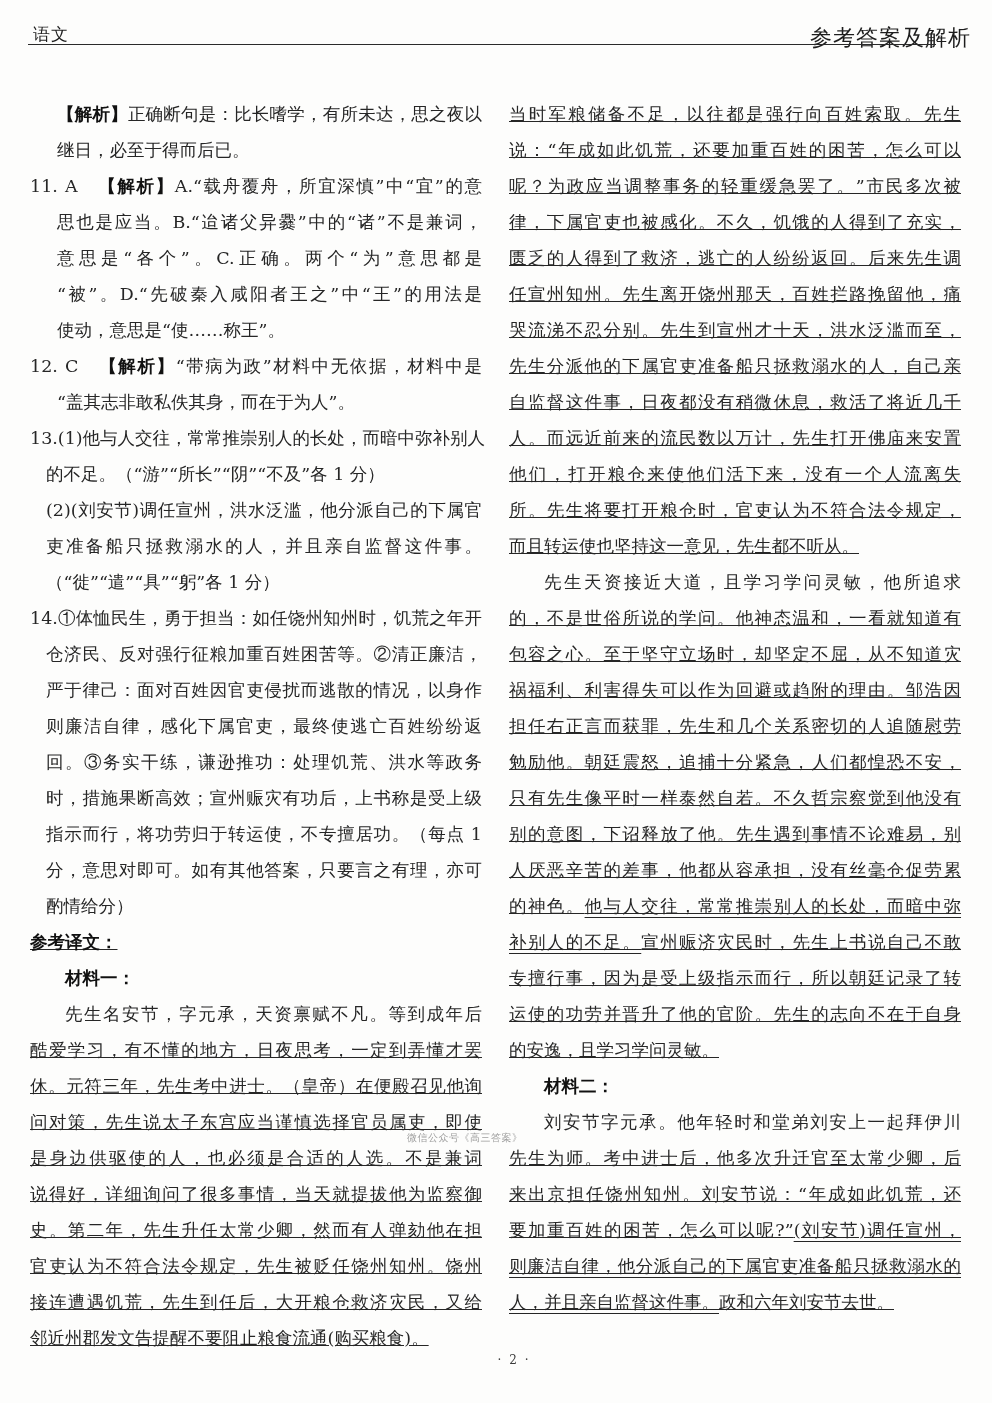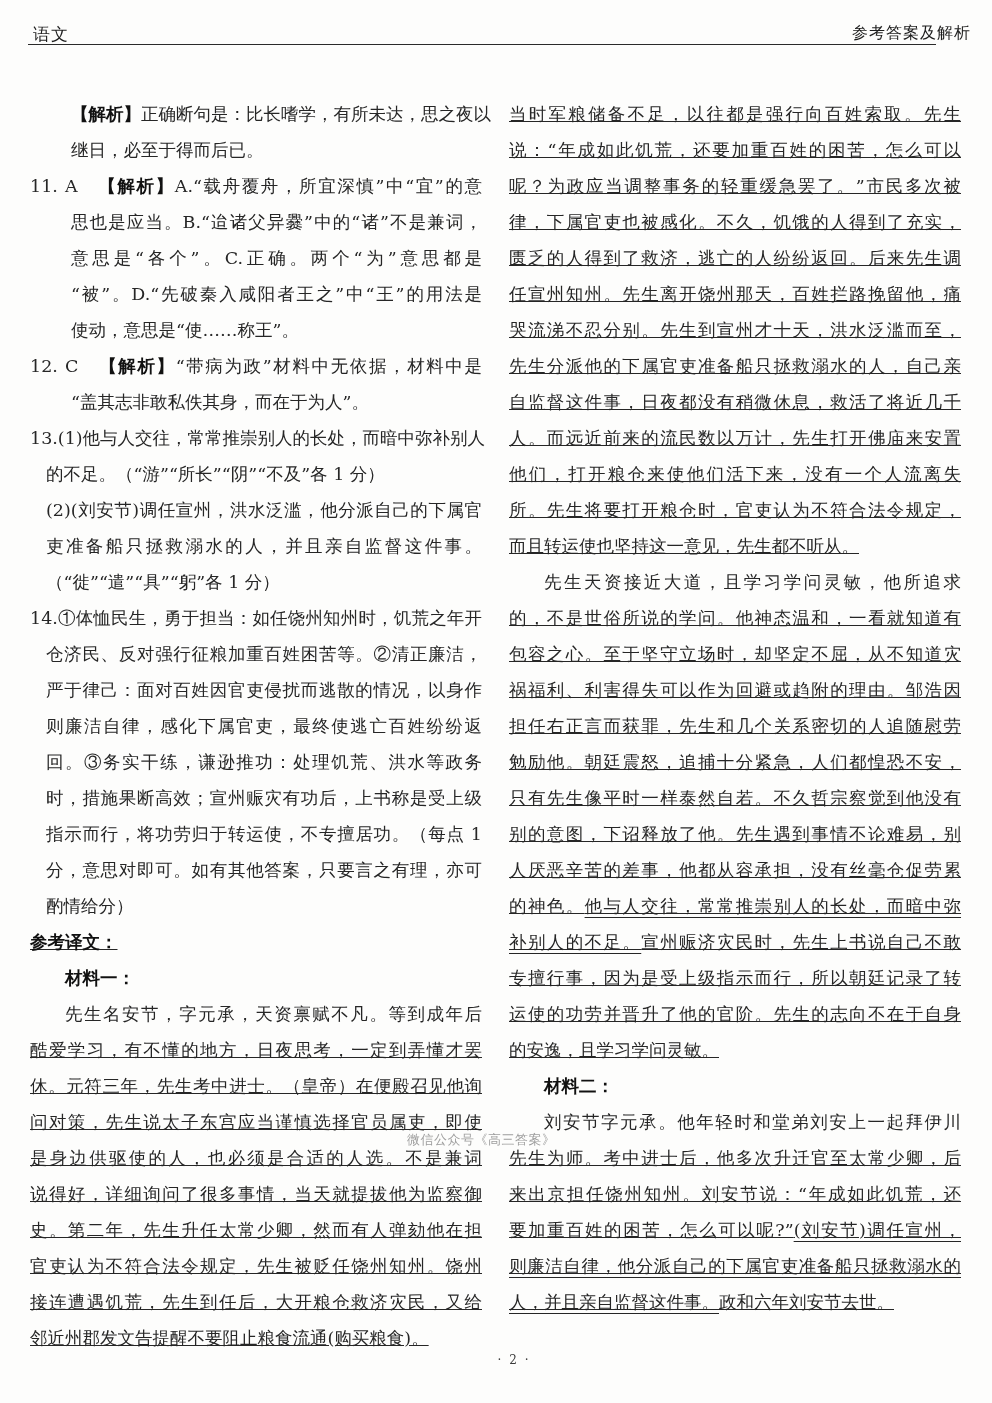--- a/index.html
+++ b/index.html
@@ -5,39 +5,39 @@
   html,body{margin:0;padding:0;background:#ffffff;}
   .page{
     position:relative;width:992px;height:1403px;margin:0 auto;
     background:#fdfdfc;color:#242424;
     font-family:"DejaVu Serif","Liberation Serif",serif;
     overflow:hidden;
     padding-left:36px;
   }
   
   .hdr-subject{position:absolute;left:33px;top:23px;font-size:17px;letter-spacing:1px;color:#1d1d1d;}
-  .hdr-title{position:absolute;right:57px;top:23px;font-size:16px;letter-spacing:1px;color:#1d1d1d;margin-left:32px;}
+  .hdr-title{position:absolute;right:57px;top:23px;font-size:22px;letter-spacing:1px;color:#1d1d1d;margin-left:32px;}
   .hdr-rule{position:absolute;left:28px;top:44px;width:908px;height:0;border-bottom:1.6px solid #2a2a2a;}
   
   .col{position:absolute;top:96px;width:452px;font-size:17.5px;line-height:36px;color:#262626;}
   .col-left{left:30px;}
   .col-right{left:509px;}
   .line{height:36px;white-space:nowrap;text-align:justify;text-align-last:left;}
   .line.j{text-align-last:justify;}
   .line.item{margin-left:0;}
-  .line.cont11{margin-left:41px;}
+  .line.cont11{margin-left:27px;}
   .line.cont13{margin-left:16px;}
   .line.flush{margin-left:0;text-decoration:underline;}
   .line.para{text-indent:2em;}
   .seg{display:inline;}
   .seg.b{font-weight:700;color:#111;}
   .seg.u{text-decoration:underline;text-underline-offset:5px;text-decoration-thickness:1.2px;}
   
   .watermark{
-    position:absolute;left:407px;top:1131px;font-size:13px;color:#8e8e8e;
+    position:absolute;left:407px;top:1131px;font-size:10px;color:#8e8e8e;
     letter-spacing:.5px;z-index:3;opacity:.85;pointer-events:none;
     font-family:"DejaVu Sans","Liberation Sans",sans-serif;
   }
   
   .footer{position:absolute;left:0;top:1353px;width:100%;text-align:center;font-size:12px;color:#3a3a3a;letter-spacing:2px;}
 </style>
 </head>
 <body>
 
 <div class="page">

